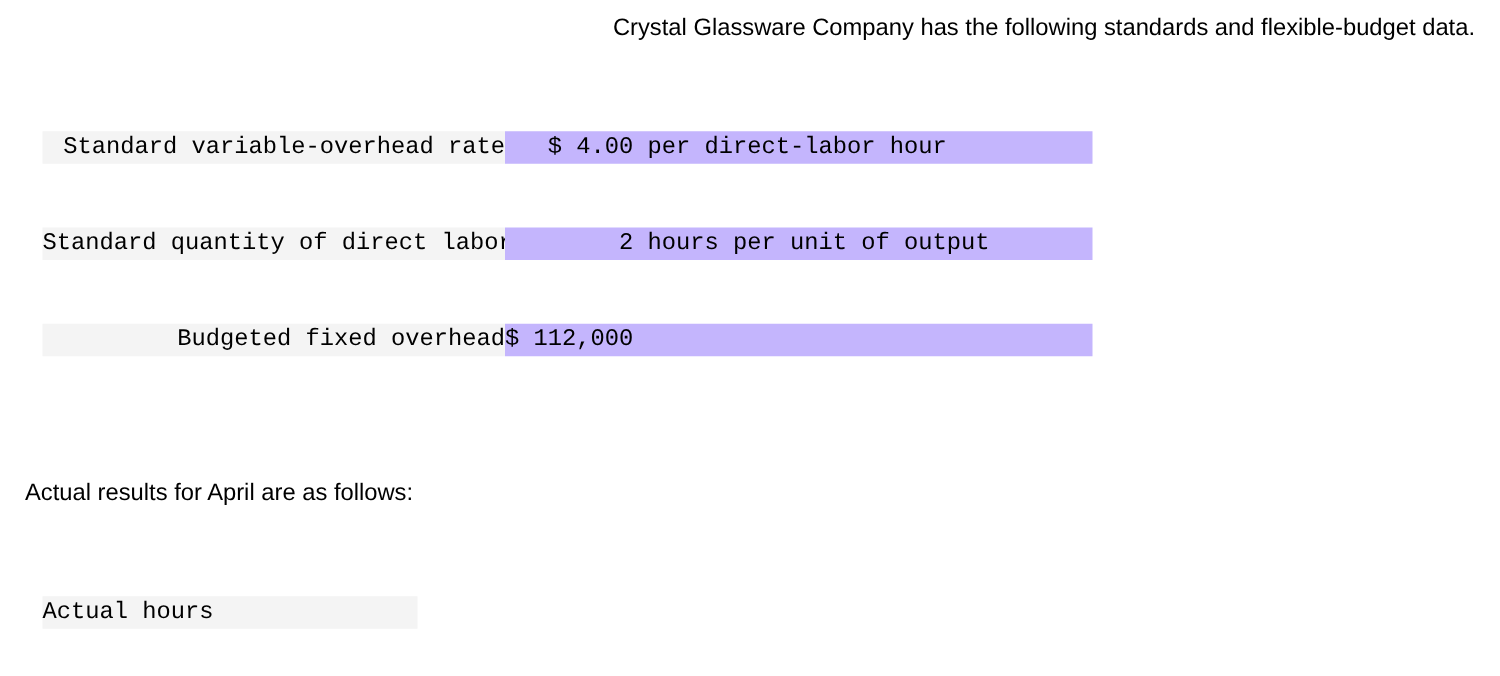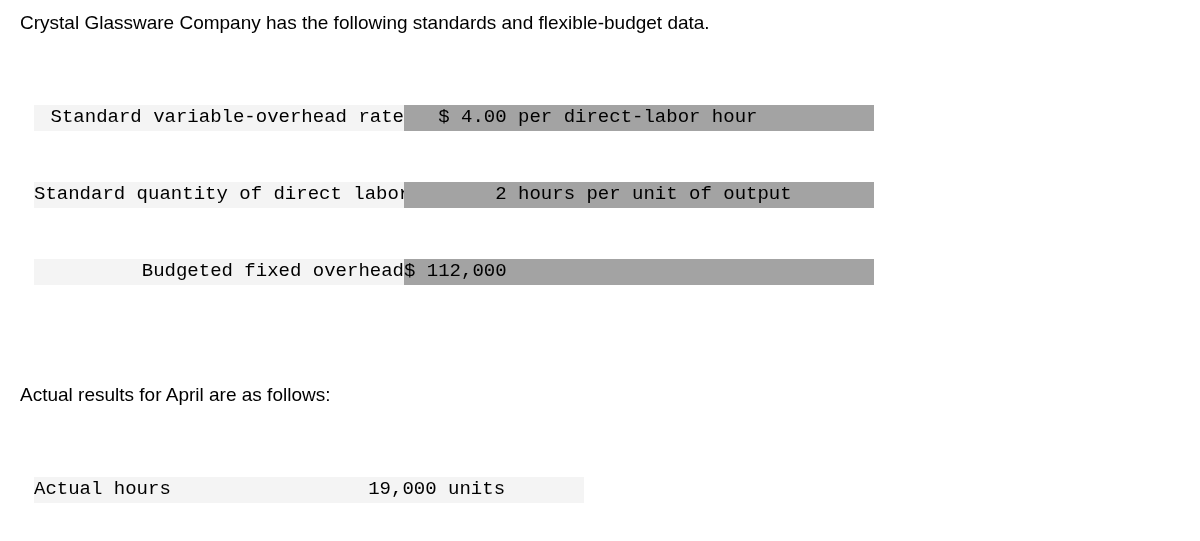--- a/index.html
+++ b/index.html
@@ -10,39 +10,40 @@
     body {
       font-family: Arial, Helvetica, sans-serif;
       font-size: 19px;
       color: #000;
       padding: 12px 20px;
       width: 1200px;
       background: #fff;
     }
     .intro {
       margin-bottom: 20px;
+      text-align: right;
     }
     .data-table {
       font-family: "Courier New", Courier, monospace;
       margin-left: 14px;
       margin-bottom: 22px;
       line-height: 1.35;
       white-space: pre;
     }
     .data-table .row {
       display: flex;
     }
     .data-table.standards .label {
       width: 370px;
       background: #f4f4f4;
       text-align: right;
     }
     .data-table.standards .value {
       width: 470px;
-      background: #a3a3a3;
+      background: #c4b5fd;
     }
     .data-table.actuals .label {
       width: 300px;
       background: #f4f4f4;
     }
     .data-table.actuals .value {
       width: 250px;
       background: #f4f4f4;
     }
     .subheading {
@@ -69,18 +70,17 @@
   </div>
   <div class="row">
   </div>
 </div>
 
 <div class="subheading">Actual results for April are as follows:</div>
 
 <div class="data-table actuals">
   <div class="row">
     <span class="label">Actual hours</span>
-    <span class="value">   19,000 units</span>
   </div>
   
   
   
 </div>
 
 </body></html>

